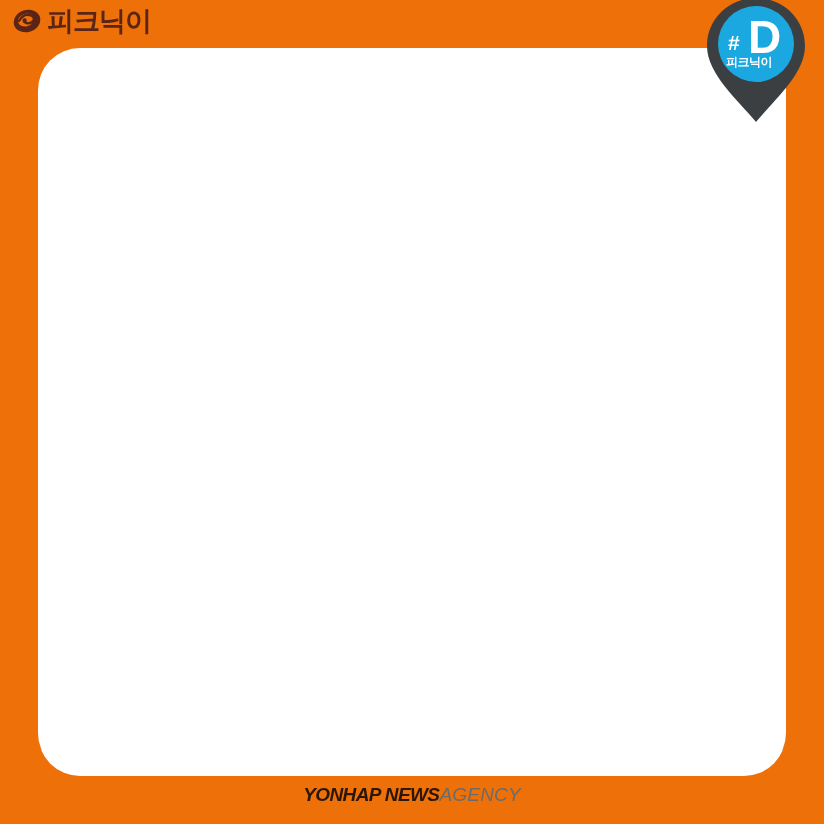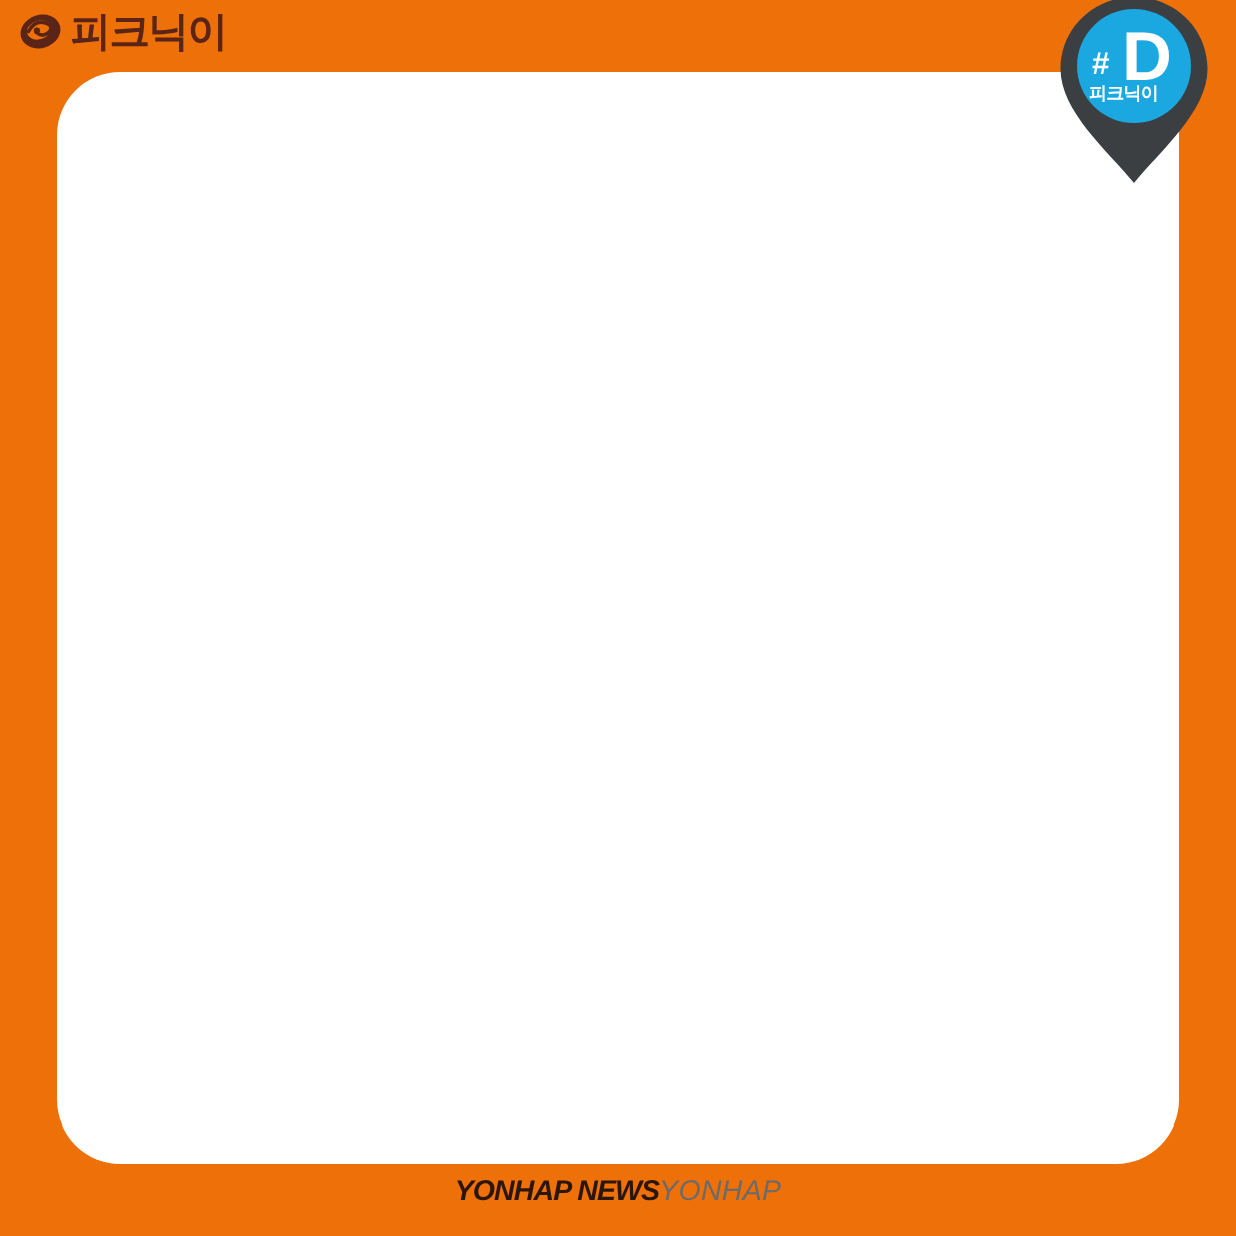--- a/index.html
+++ b/index.html
@@ -732,17 +732,17 @@
         <div class="bar" style="left: 682px; width: 8px; height: 48px;"></div>
         <div class="bar" style="left: 696px; width: 6px; height: 48px;"></div>
         <div class="bar" style="left: 708px; width: 10px; height: 48px;"></div>
         <div class="bar" style="left: 724px; width: 6px; height: 48px;"></div>
         <div class="bar" style="left: 736px; width: 8px; height: 48px;"></div>
         <div class="bar" style="left: 750px; width: 6px; height: 48px;"></div>
         <div class="bar" style="left: 762px; width: 62px; height: 74px;"></div>
       </div>
     <div class="footer-mask"></div>
     <div class="footer-wordmark">
-      <span class="wm-bold">YONHAP NEWS</span><span class="wm-light">YONHAP</span>
+      <span class="wm-bold">YONHAP NEWS</span><span class="wm-light">AGENCY</span>
     </div>
   </div>
 
 </div>
 
 </body></html>

